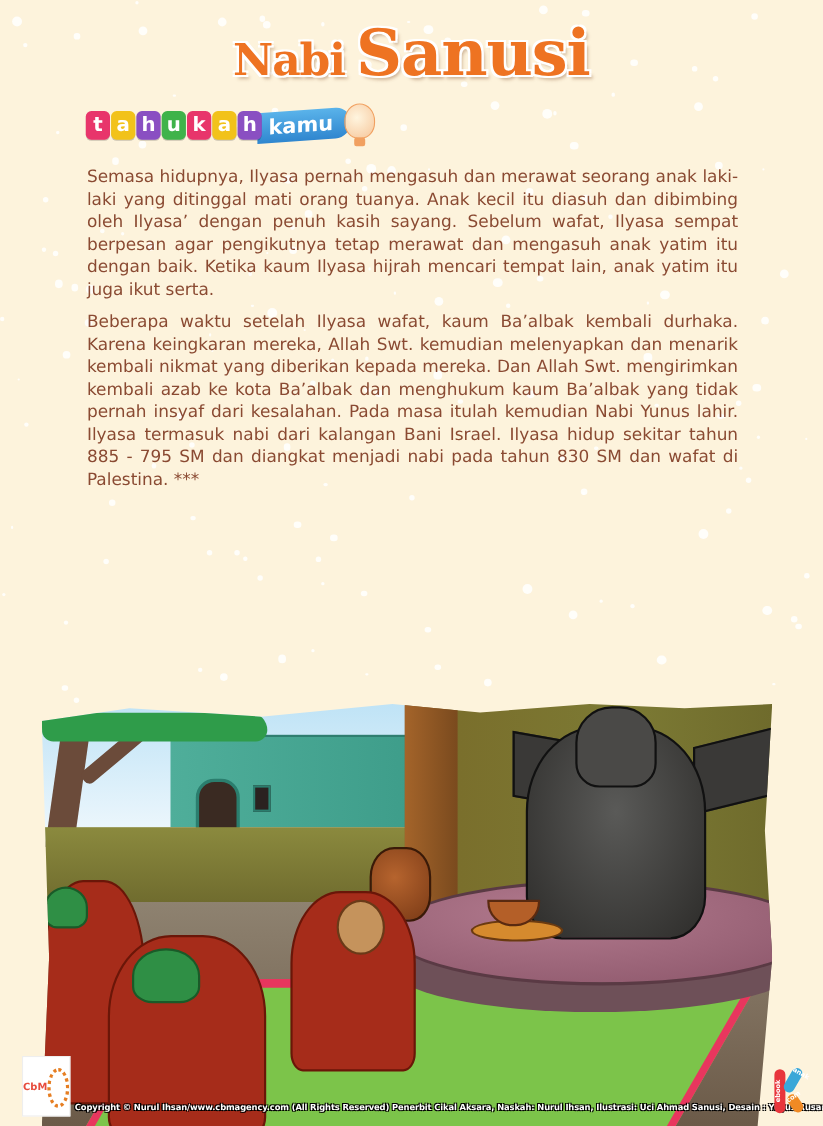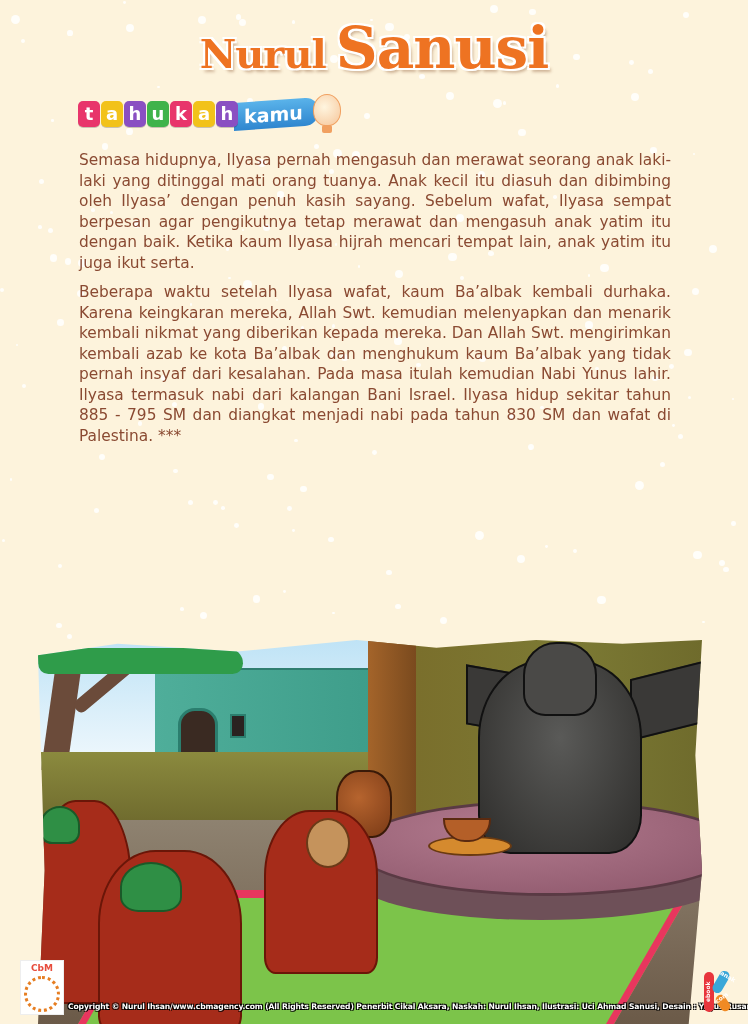--- a/index.html
+++ b/index.html
@@ -75,21 +75,21 @@
   .p-main { left: 226px; top: 170px; width: 110px; height: 160px; }
   .p-a { left: 60px; top: 210px; width: 140px; height: 180px; }
   .p-b { left: 0px; top: 160px; width: 90px; height: 200px; }
   .head-bald { position: absolute; left: 268px; top: 178px; width: 40px; height: 46px; background: #c5935c; border-radius: 50%; border: 2px solid #6a3a18; }
   .cap { position: absolute; background: #2f8f45; border: 2px solid #1a5a28; border-radius: 50% 50% 30% 30%; }
   .cap-a { left: 82px; top: 222px; width: 58px; height: 46px; }
   .cap-b { left: 2px; top: 166px; width: 36px; height: 34px; }
 
   .footer-logo-left {
     position: absolute; left: 20px; top: 960px; width: 42px; height: 53px; background: #fff;
-    border: 1px solid #eee; display: flex; flex-direction: column; align-items: center; justify-content: flex-start;
+    border: 1px solid #eee; display: flex; flex-direction: row; align-items: center; justify-content: flex-start;
   }
   .footer-logo-left .cbm { font-size: 9px; font-weight: bold; color: #e74c3c; margin-top: 2px; }
   .footer-logo-left .ring { width: 30px; height: 30px; border-radius: 50%; border: 3px dotted #e67e22; margin-top: 3px; }
   .copyright {
     position: absolute; left: 68px; top: 1002px; font-family: "DejaVu Sans", sans-serif; font-weight: bold;
     font-size: 7.6px; color: #fff; white-space: nowrap; letter-spacing: -0.1px;
     text-shadow: 1px 1px 0 #000, -1px -1px 0 #000, 1px -1px 0 #000, -1px 1px 0 #000;
   }
   .footer-logo-right { position: absolute; left: 702px; top: 970px; width: 34px; height: 44px; }
   .footer-logo-right .bar { position: absolute; border-radius: 6px; color: #fff; font-size: 6px; font-weight: bold; text-align: center; }
@@ -257,21 +257,21 @@
     <span style="width: 8.0814px; height: 8.0814px; left: 489.509px; top: 4.94102px;"></span>
     <span style="width: 2.12717px; height: 2.12717px; left: 136.643px; top: 188.455px;"></span>
     <span style="width: 8.99007px; height: 8.99007px; left: 10.6005px; top: 14.9328px;"></span>
     <span style="width: 3.58676px; height: 3.58676px; left: 423.049px; top: 391.04px;"></span>
     <span style="width: 2.83392px; height: 2.83392px; left: 189.655px; top: 303.443px;"></span>
     <span style="width: 2.64821px; height: 2.64821px; left: 370.085px; top: 18.8093px;"></span>
     <span style="width: 5.94629px; height: 5.94629px; left: 528.006px; top: 443.805px;"></span>
   </div>
 
 <h1 class="title" style="margin:0;">
-  <span class="small">Nurul</span>
+  <span class="small">Nabi</span>
   <span class="big">Sanusi</span>
 </h1>
 
 <div class="badge">
   <div class="tiles" id="tiles">
       <span class="tile" style="background: rgb(232, 53, 107);">t</span>
       <span class="tile" style="background: rgb(242, 194, 26);">a</span>
       <span class="tile" style="background: rgb(138, 79, 194);">h</span>
       <span class="tile" style="background: rgb(63, 179, 74);">u</span>
       <span class="tile" style="background: rgb(232, 53, 107);">k</span>

